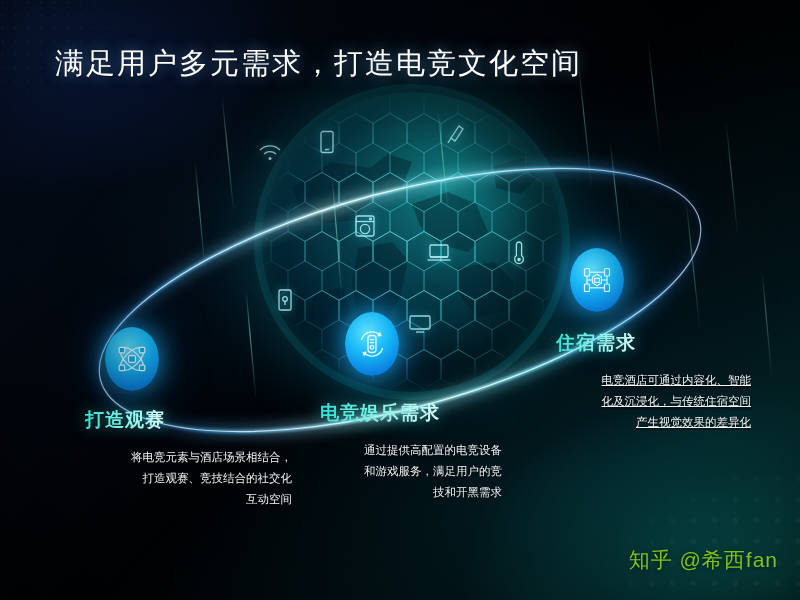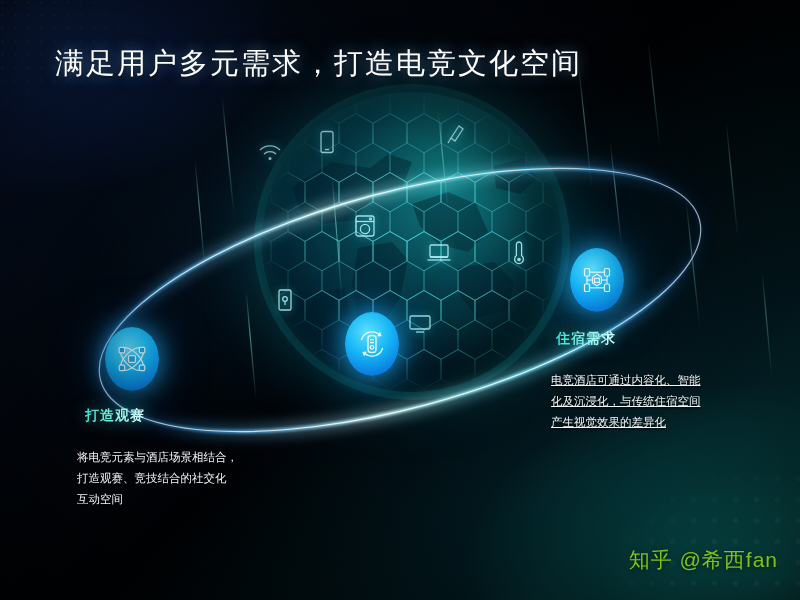--- a/index.html
+++ b/index.html
@@ -7,20 +7,21 @@
     padding: 0;
     background: #000;
   }
   #slide {
     position: relative;
     width: 800px;
     height: 600px;
     overflow: hidden;
     background: #020509;
     font-family: "Liberation Sans", "DejaVu Sans", sans-serif;
+    text-align: right;
   }
 
   
   .bg-base {
     position: absolute;
     inset: 0;
     background:
       radial-gradient(ellipse 62% 52% at 96% 96%, rgba(12,150,145,0.95) 0%, rgba(8,100,100,0.55) 34%, rgba(3,40,45,0.15) 62%, rgba(0,0,0,0) 80%),
       radial-gradient(ellipse 46% 44% at 4% 2%, rgba(22,62,140,0.95) 0%, rgba(14,40,100,0.6) 38%, rgba(4,12,34,0.12) 70%, rgba(0,0,0,0) 86%),
       radial-gradient(ellipse 70% 60% at 50% 38%, rgba(4,36,52,0.75) 0%, rgba(1,10,18,0.3) 55%, rgba(0,0,0,0) 78%),
@@ -110,21 +111,21 @@
     position: absolute;
     left: 55px; top: 44px;
     font-size: 29px;
     letter-spacing: 2px;
     color: #ffffff;
     text-shadow: 0 0 14px rgba(120,190,255,0.55), 0 1px 3px rgba(0,0,0,0.8);
     white-space: nowrap;
   }
   .item-head {
     position: absolute;
-    font-size: 14px;
+    font-size: 19px;
     font-weight: bold;
     letter-spacing: 1px;
     background: linear-gradient(100deg, #2ce0d0 0%, #78f0e6 42%, #dffdfb 100%);
     -webkit-background-clip: text;
     background-clip: text;
     color: transparent;
     filter: drop-shadow(0 0 8px rgba(40,230,220,0.5));
     white-space: nowrap;
     font-family: Liberation Mono, monospace;
   }
@@ -347,20 +348,24 @@
 
   <div class="bg-vignette"></div>
 
   <div class="slide-title">满足用户多元需求，打造电竞文化空间</div>
 
   <div class="item-head" style="left:85px; top:407px;">打造观赛</div>
   <div class="item-desc" style="left:77px; top:447px; width:215px;">将电竞元素与酒店场景相结合，
 打造观赛、竞技结合的社交化
 互动空间</div>
 
+  <div class="item-head" style="left:320px; top:400px;">电竞娱乐需求</div>
+  <div class="item-desc" style="left:312px; top:440px; width:190px;">通过提供高配置的电竞设备
+和游戏服务，满足用户的竞
+技和开黑需求</div>
 
   <div class="item-head" style="left:556px; top:330px;">住宿需求</div>
   <div class="item-desc" style="left:551px; top:370px; width:200px;text-decoration:underline;">电竞酒店可通过内容化、智能
 化及沉浸化，与传统住宿空间
 产生视觉效果的差异化</div>
 
   <div class="watermark">知乎 @希西fan</div>
 
 </div>
 

